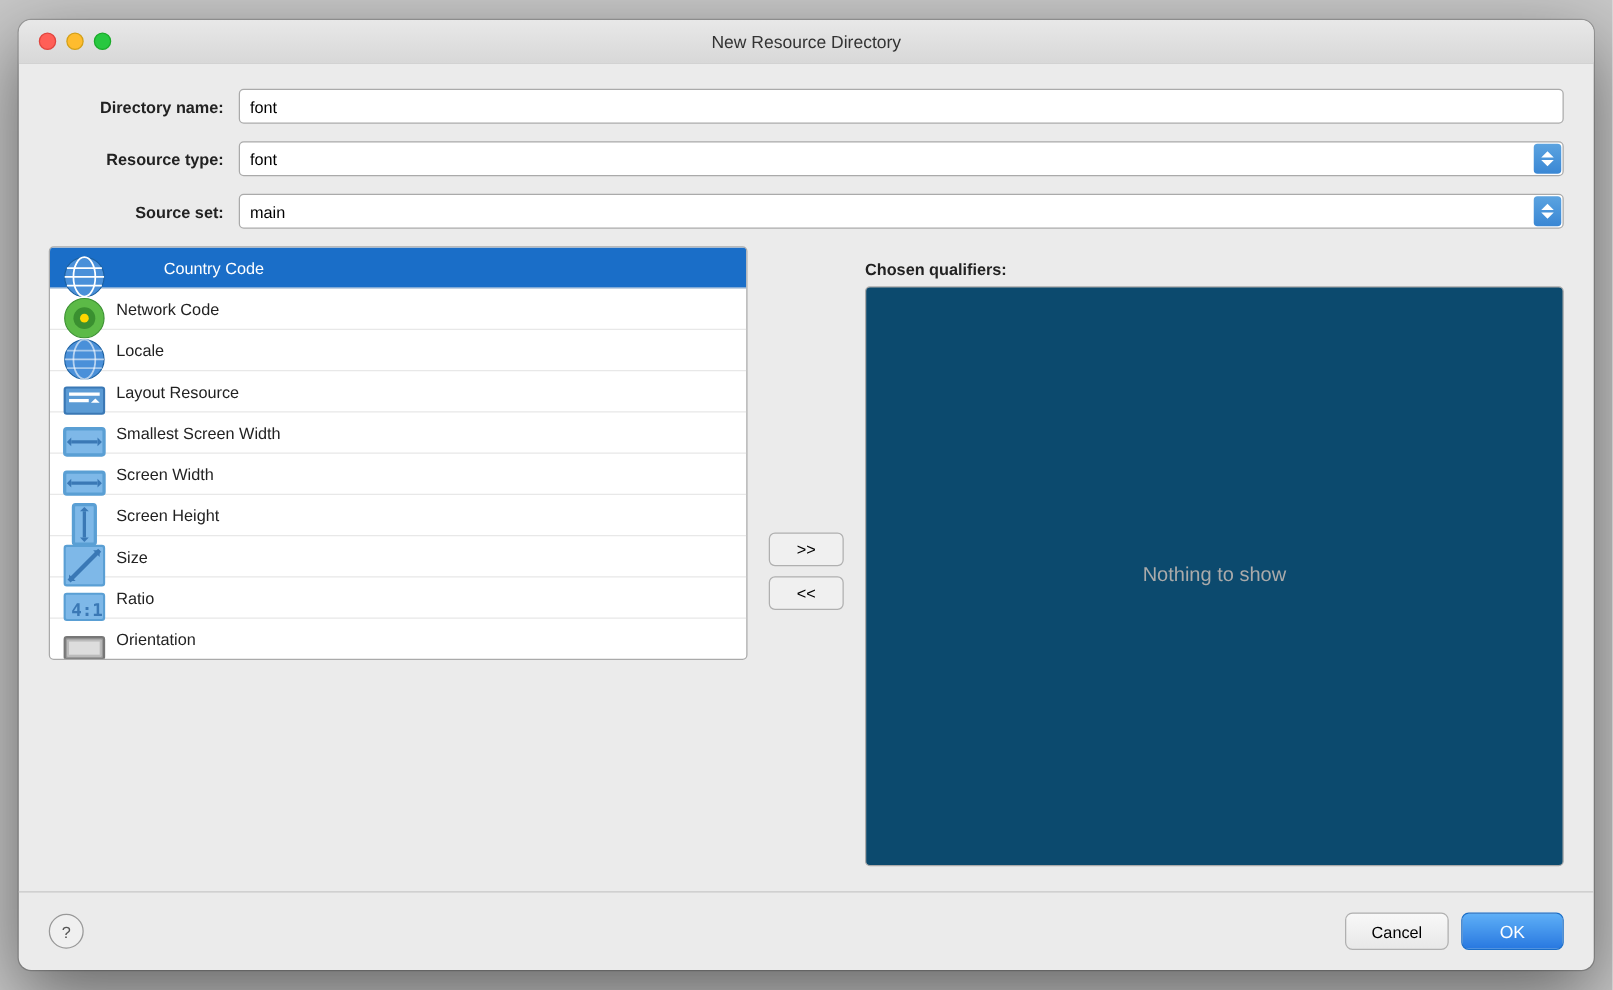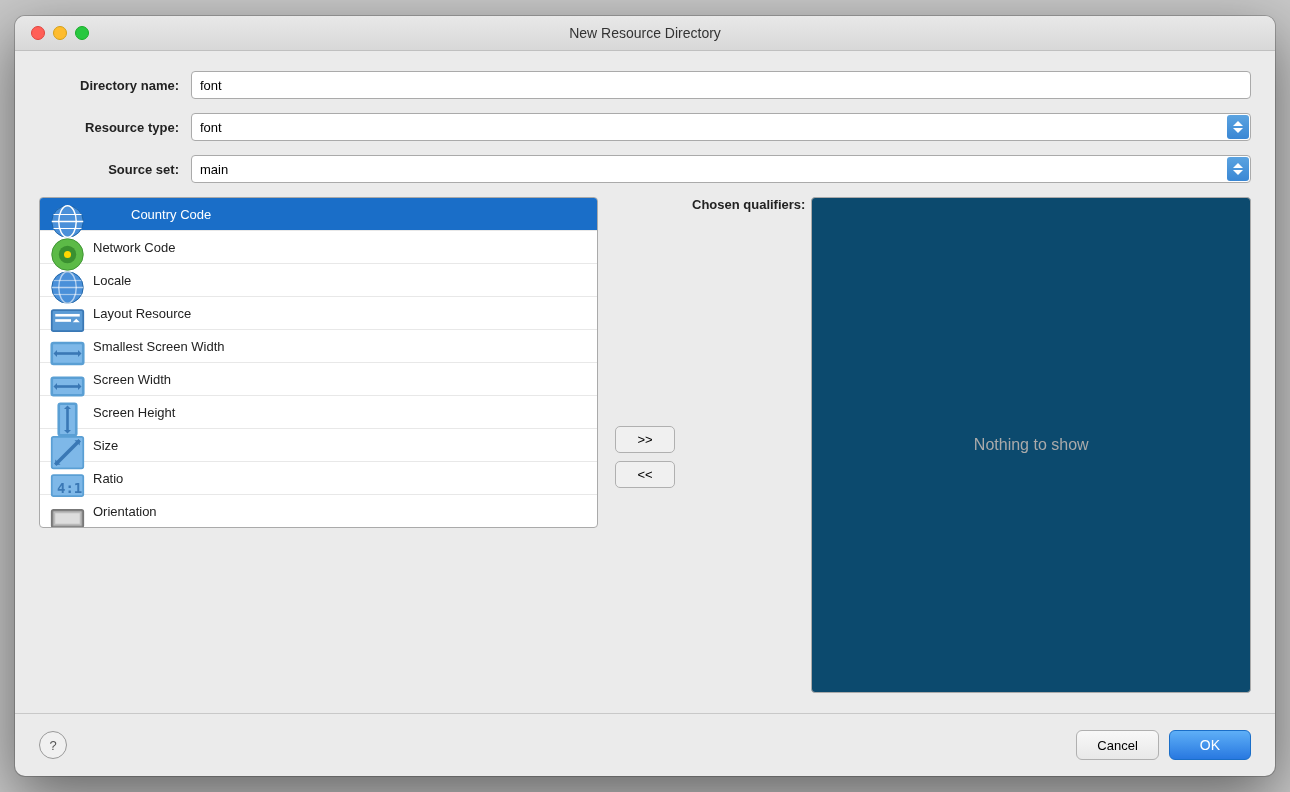--- a/index.html
+++ b/index.html
@@ -153,22 +153,23 @@
     .qualifiers-left {
       flex: 1;
       display: flex;
       flex-direction: column;
       gap: 6px;
     }
 
     .qualifiers-right {
       flex: 1;
       display: flex;
-      flex-direction: row;
+      flex-direction: column;
       gap: 6px;
+      margin-top: 11px;
     }
 
     .section-label {
       font-size: 13px;
       font-weight: 600;
       color: #222;
     }
 
     .qualifier-list {
       border: 1px solid #aaa;

